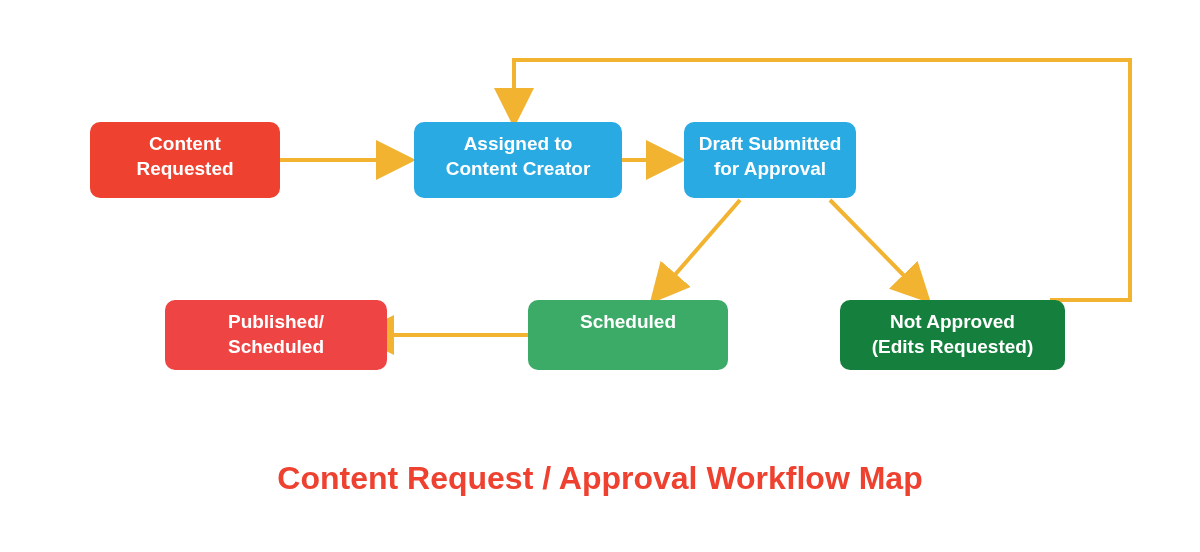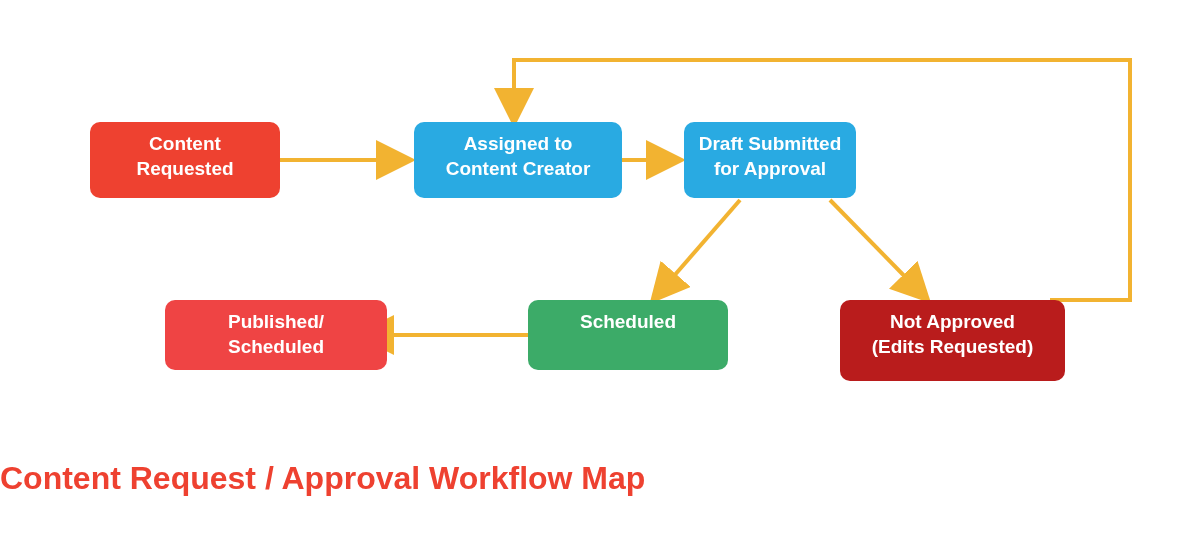--- a/index.html
+++ b/index.html
@@ -21,20 +21,21 @@
     text-align: center;
     font-weight: 600;
     font-size: 19px;
     line-height: 1.3;
     padding: 10px 14px;
   }
   .title {
     position: absolute;
     font-weight: 700;
     font-size: 32px;
+    text-align: center;
     width: 100%;
   }
   svg.arrows {
     position: absolute;
     top: 0; left: 0;
     width: 1200px;
     height: 552px;
     pointer-events: none;
   }
 </style>
@@ -70,21 +71,21 @@
 </div>
 
 <div class="node" style="left:684px; top:122px; width:172px; height:76px; background:#29AAE2;">
   <span>Draft Submitted<br>for Approval</span>
 </div>
 
 <div class="node" style="left:528px; top:300px; width:200px; height:70px; background:#3CAB68;">
   <span>Scheduled</span>
 </div>
 
-<div class="node" style="left:840px; top:300px; width:225px; height:81px; background:#b91c1c;">
+<div class="node" style="left:840px; top:300px; width:225px; height:70px; background:#15803d;">
   <span>Not Approved<br>(Edits Requested)</span>
 </div>
 
 <div class="node" style="left:165px; top:300px; width:222px; height:70px; background:#ef4444;">
   <span>Published/<br>Scheduled</span>
 </div>
 
 <div class="title" style="top:460px; left:0; color:#EE4130;">
   <span>Content Request / Approval Workflow Map</span>
 </div>

